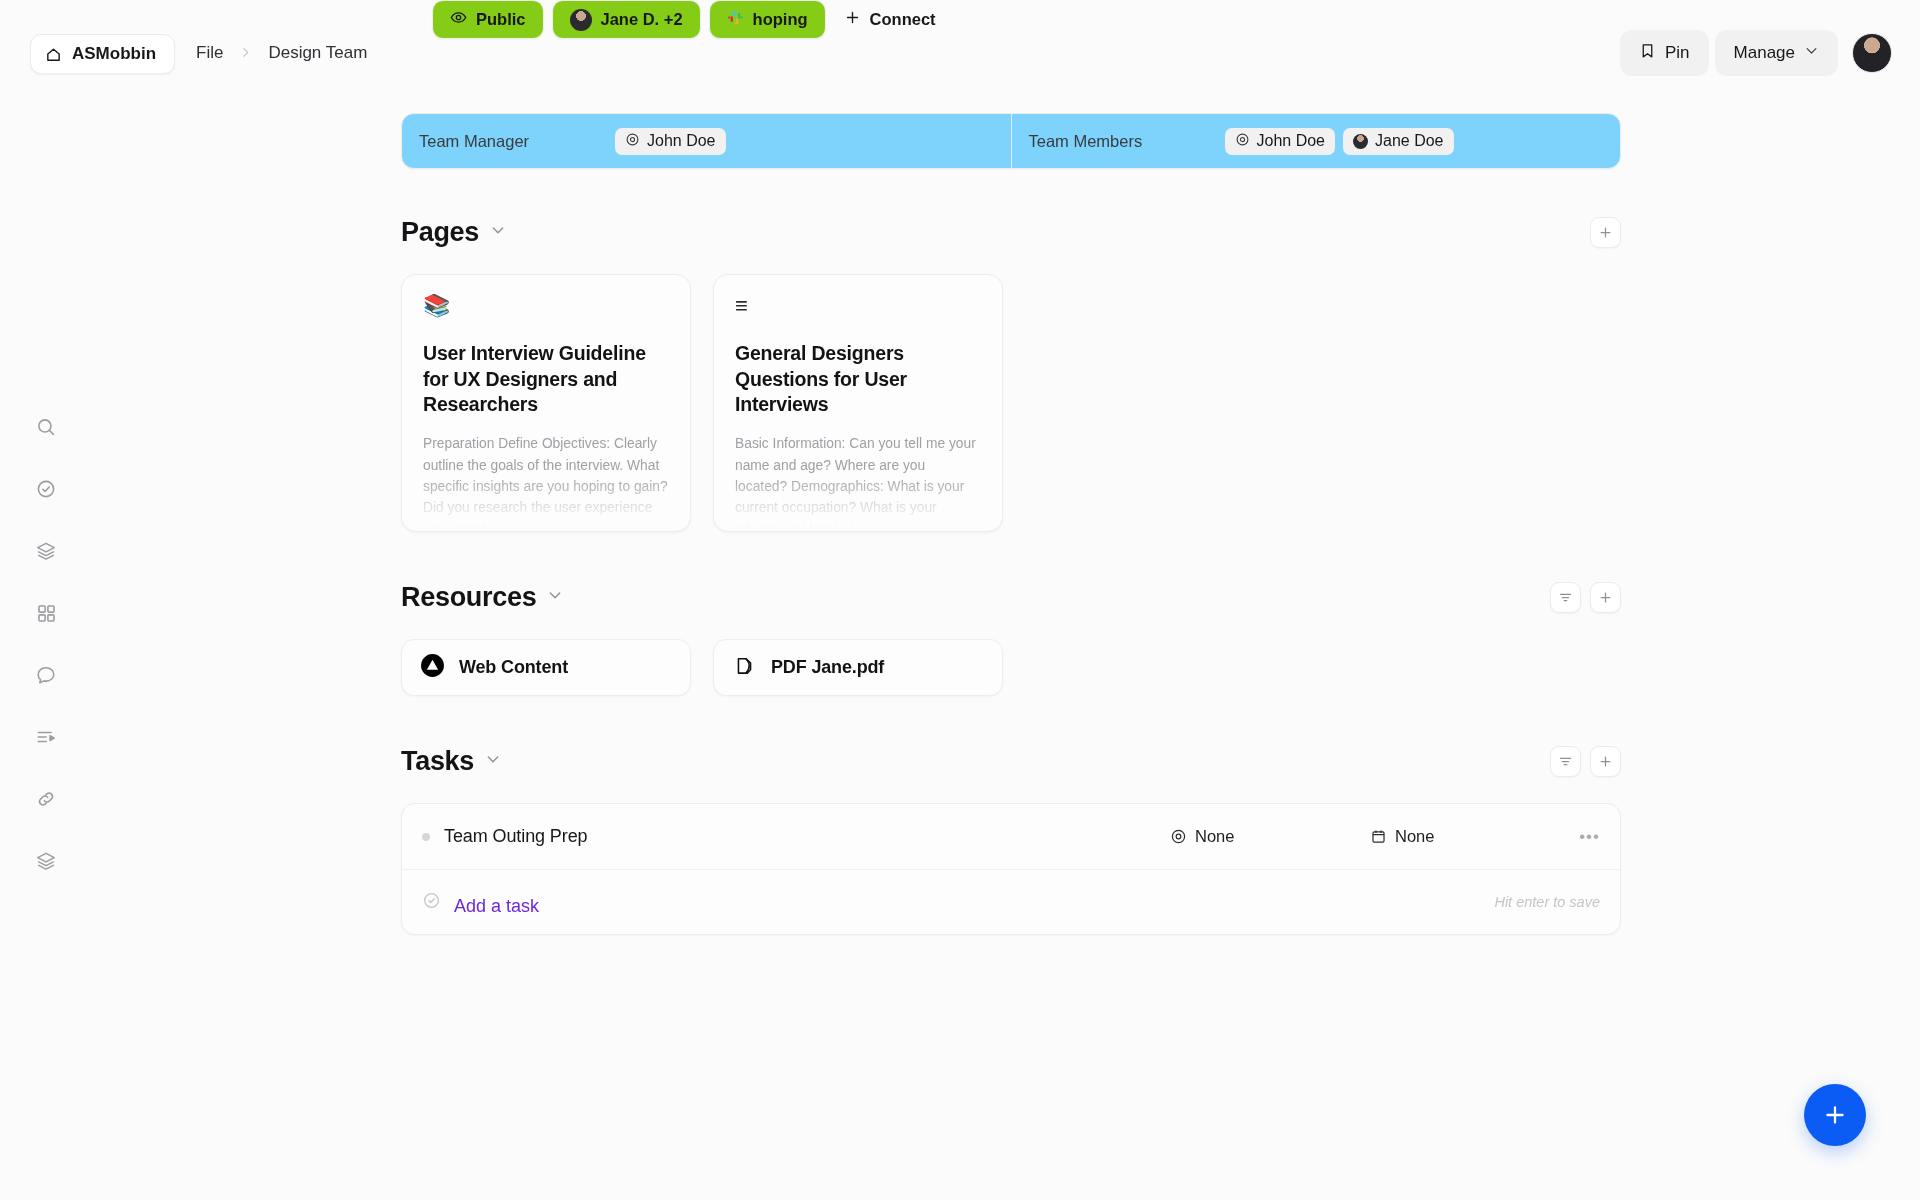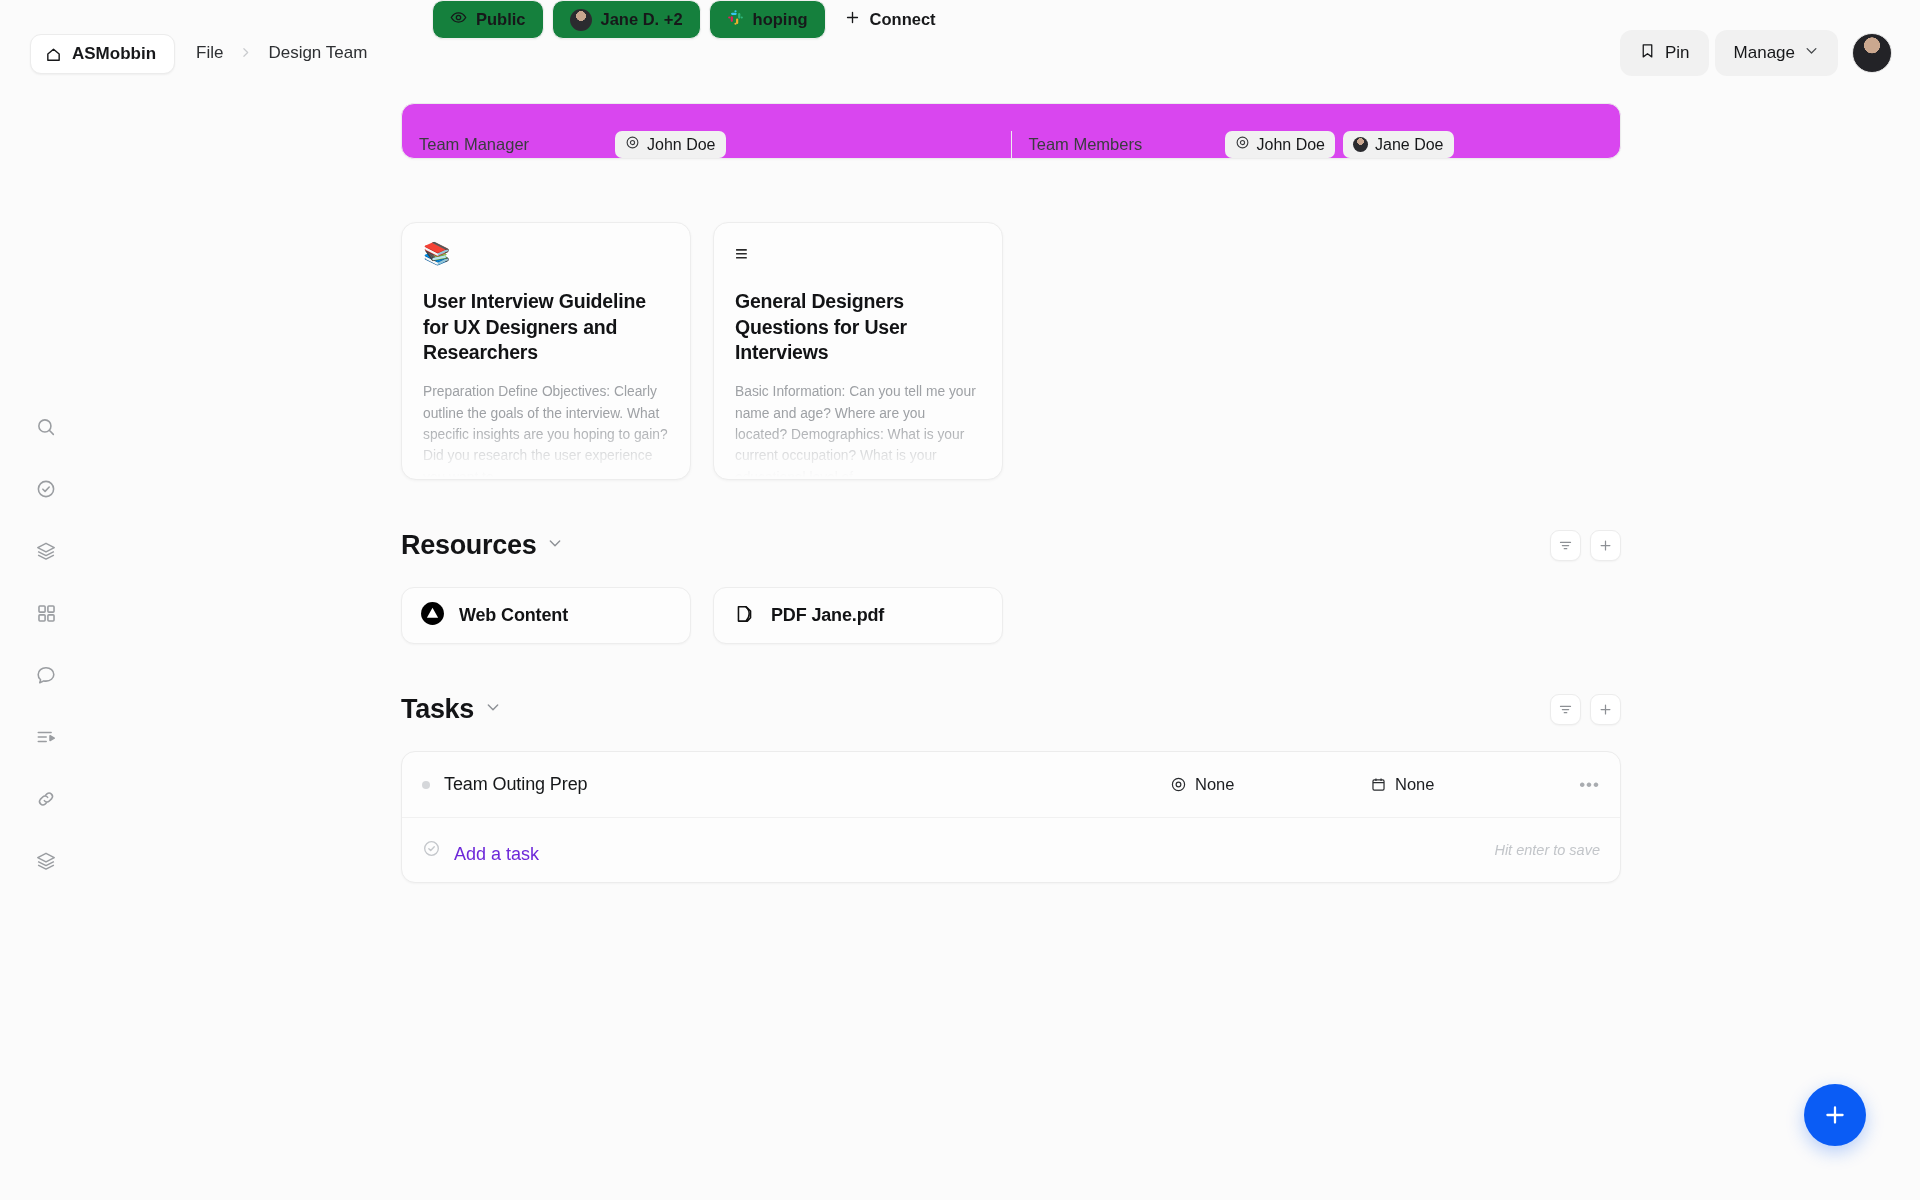--- a/index.html
+++ b/index.html
@@ -34,21 +34,21 @@
   .crumbs .sep { color: #c9cbce; font-size: 15px; }
   .crumb { cursor: pointer; }
 
   .pills {
     position: absolute; top: 0px; left: 432px;
     display: flex; align-items: center; gap: 8px;
   }
   .pill {
     display: flex; align-items: center; gap: 9px;
     height: 39px; padding: 13px 17px;
-    background: #15803d; border: 1px solid #efefef; border-radius: 11px;
+    background: #84cc16; border: 1px solid #efefef; border-radius: 11px;
     box-shadow: 0 1px 2px rgba(0,0,0,.045);
     font-size: 16.5px; font-weight: 600; color: #17181a;
     cursor: pointer; white-space: nowrap;
   }
   .pill.ghost { background:transparent; border:none; box-shadow:none; padding: 0 10px; }
   .pill .av {
     width: 22px; height: 22px; border-radius: 50%;
     background: radial-gradient(circle at 50% 32%, #c9a68f 0 26%, #2b2b2f 27% 100%);
     flex: none;
   }
@@ -102,23 +102,23 @@
   }
   .edit-details {
     height: 33px; padding: 0 15px; border: none; border-radius: 9px;
     background: #f2f2f2; color: #18191b; font-size: 15.5px; font-weight: 500;
     cursor: pointer; font-family: inherit;
   }
 
   
   .details-sec { padding-top: 10px; }
   .details-card {
-    margin-top: 13px; height: 56px; display: flex;
-    background: #d946ef; border: 1px solid #ececec; border-radius: 13px;
-    box-shadow: 0 1px 2px rgba(0,0,0,.03); overflow: hidden; align-items: flex-end;
+    margin-top: 23px; height: 56px; display: flex;
+    background: #7dd3fc; border: 1px solid #ececec; border-radius: 13px;
+    box-shadow: 0 1px 2px rgba(0,0,0,.03); overflow: hidden;
   }
   .dcol { flex: 1; display: flex; align-items: center; padding: 0 17px; gap: 8px; }
   .dcol + .dcol { border-left: 1px solid #ececec; }
   .dlabel { font-size: 16.5px; color: #3a3c3f; min-width: 188px; }
   .chip {
     display: inline-flex; align-items: center; gap: 7px;
     height: 27px; padding: 0 10px; border-radius: 7px; background: #f1f1f1;
     font-size: 16px; color: #17181a; cursor: pointer; white-space: nowrap;
   }
   .chip .mini-av {
@@ -355,20 +355,37 @@
         </span>
         <span class="chip">
           <span class="mini-av"></span>
           <span>Jane Doe</span>
         </span>
       </div>
     </div>
   </section>
 
   <section class="pages-sec">
+    <div class="sec-head">
+      <div class="sec-title-wrap">
+        <span class="sec-title">Pages</span>
+        <span class="chev">
+          <svg width="16" height="16" viewBox="0 0 24 24" fill="none" stroke="currentColor" stroke-width="2.1" stroke-linecap="round" stroke-linejoin="round">
+              <path d="M5 9l7 7 7-7"></path>
+            </svg>
+        </span>
+      </div>
+      <div class="sec-actions">
+        <div class="icon-sq">
+          <svg width="15" height="15" viewBox="0 0 24 24" fill="none" stroke="currentColor" stroke-width="2" stroke-linecap="round">
+              <path d="M12 5v14M5 12h14"></path>
+            </svg>
+        </div>
+      </div>
+    </div>
 
     <div class="card-row">
       <div class="page-card">
         <div class="page-emoji">📚</div>
         <div class="page-title">User Interview Guideline for UX Designers and Researchers</div>
         <div class="page-body">Preparation Define Objectives: Clearly outline the goals of the interview. What specific insights are you hoping to gain? Did you research the user experience you want to</div>
       </div>
       <div class="page-card">
         <div class="page-emoji">≡</div>
         <div class="page-title">General Designers Questions for User Interviews</div>

